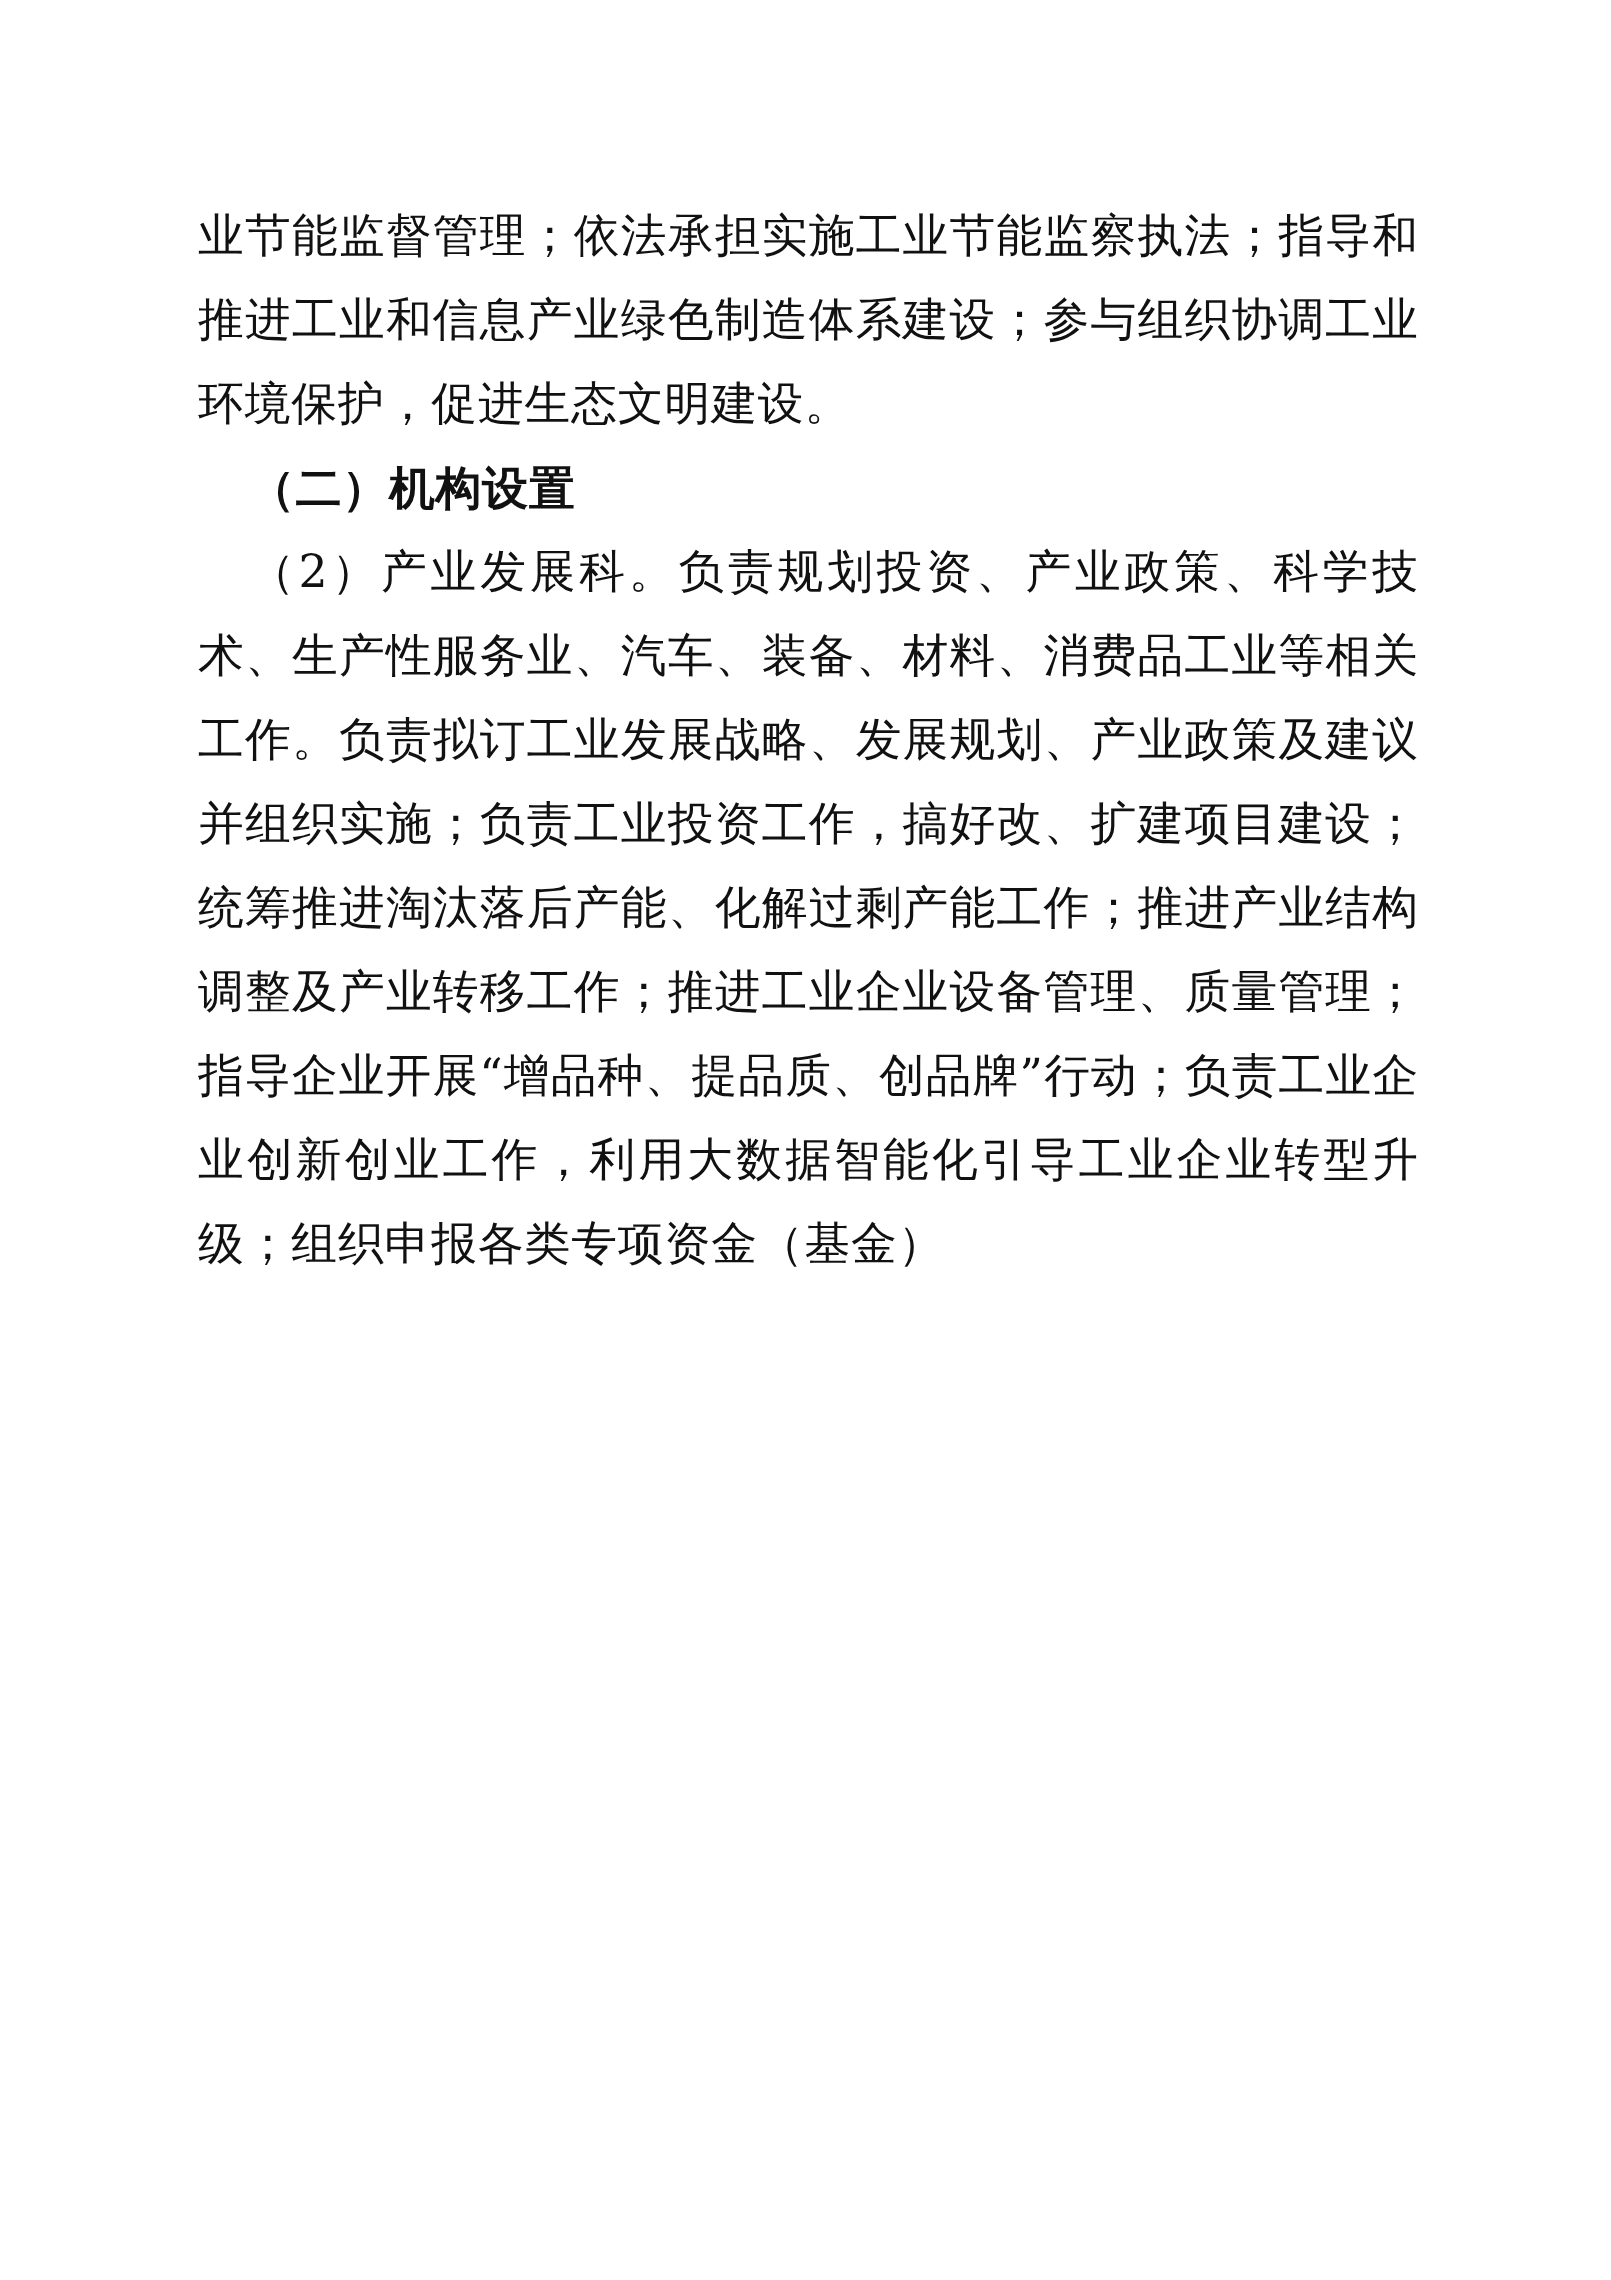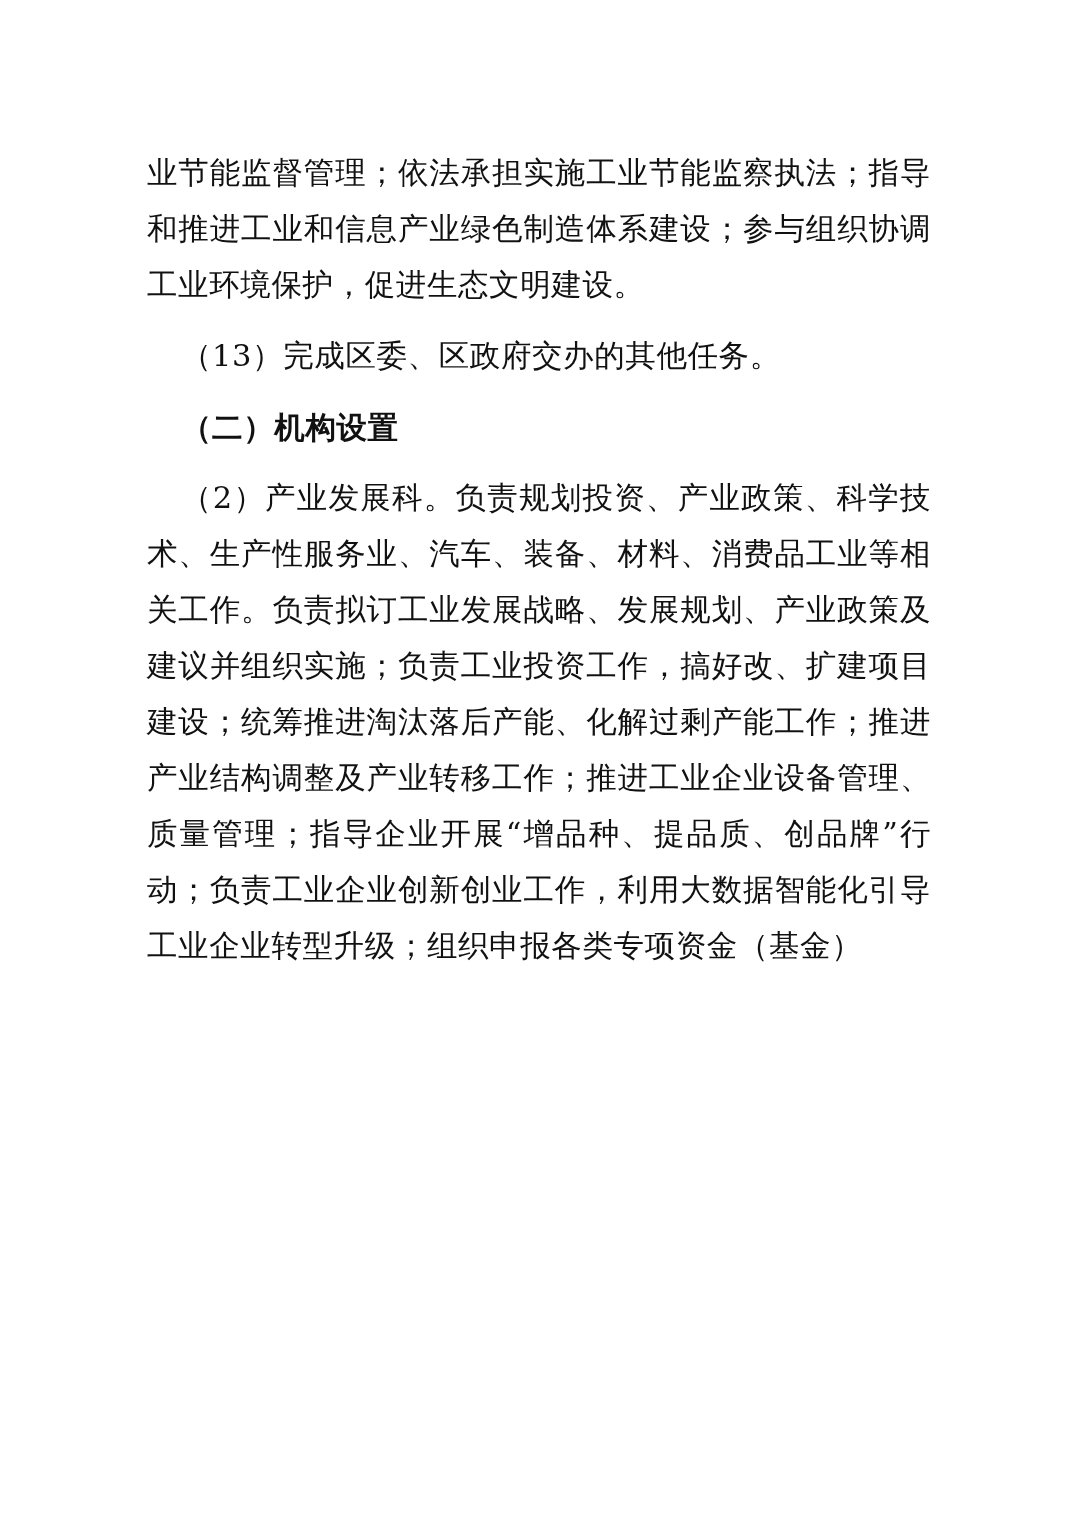--- a/index.html
+++ b/index.html
@@ -19,34 +19,33 @@
     overflow: hidden;
   }
   .body-text {
     font-size: 30.5px;
     line-height: 56px;
     text-align: justify;
     text-justify: inter-ideograph;
     letter-spacing: 0.6px;
   }
   .para {
-    margin: 15px;
+    margin: 0;
     text-indent: 0;
   }
   .para.indent {
     text-indent: 34px;
   }
   .para.heading {
     text-indent: 34px;
     font-weight: bold;
   }
 </style>
 </head>
 <body>
 
 <div class="page">
   <div class="body-text">
     <p class="para">业节能监督管理；依法承担实施工业节能监察执法；指导和推进工业和信息产业绿色制造体系建设；参与组织协调工业环境保护，促进生态文明建设。</p>
-    <p class="para indent">（13）完成区委、区政府交办的其他任务。</p>
     <p class="para heading">（二）机构设置</p>
     <p class="para indent">（2）产业发展科。负责规划投资、产业政策、科学技术、生产性服务业、汽车、装备、材料、消费品工业等相关工作。负责拟订工业发展战略、发展规划、产业政策及建议并组织实施；负责工业投资工作，搞好改、扩建项目建设；统筹推进淘汰落后产能、化解过剩产能工作；推进产业结构调整及产业转移工作；推进工业企业设备管理、质量管理；指导企业开展“增品种、提品质、创品牌”行动；负责工业企业创新创业工作，利用大数据智能化引导工业企业转型升级；组织申报各类专项资金（基金）</p>
   </div>
 </div>
 
 </body></html>

